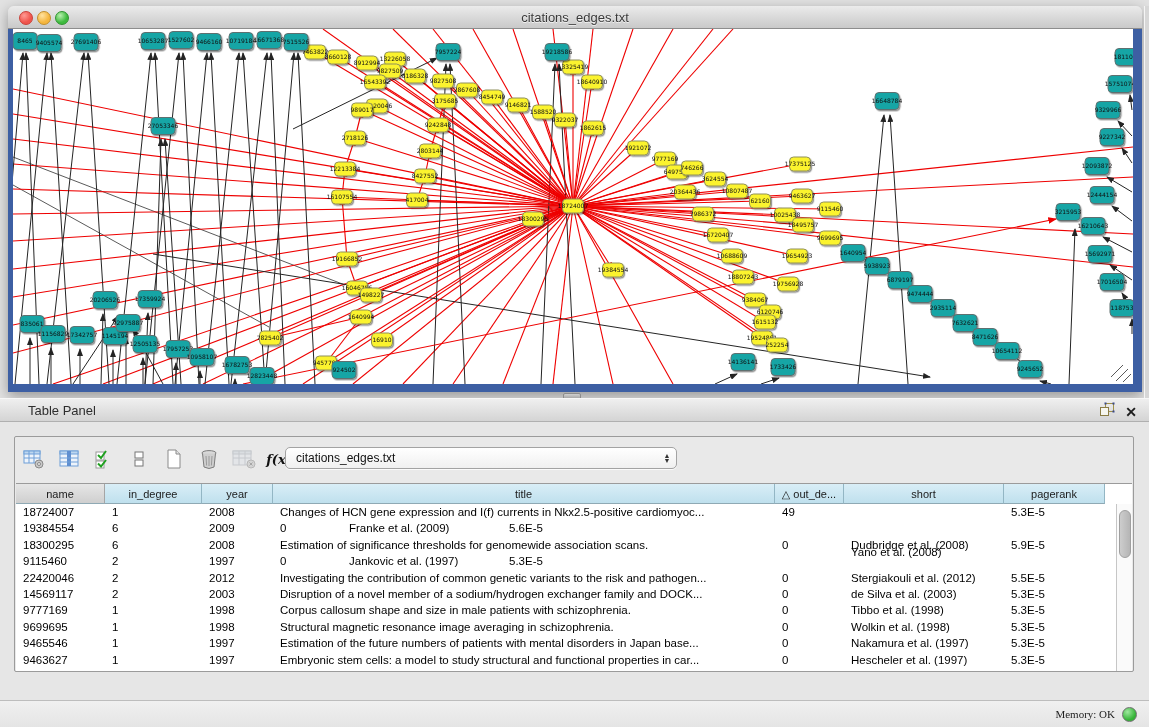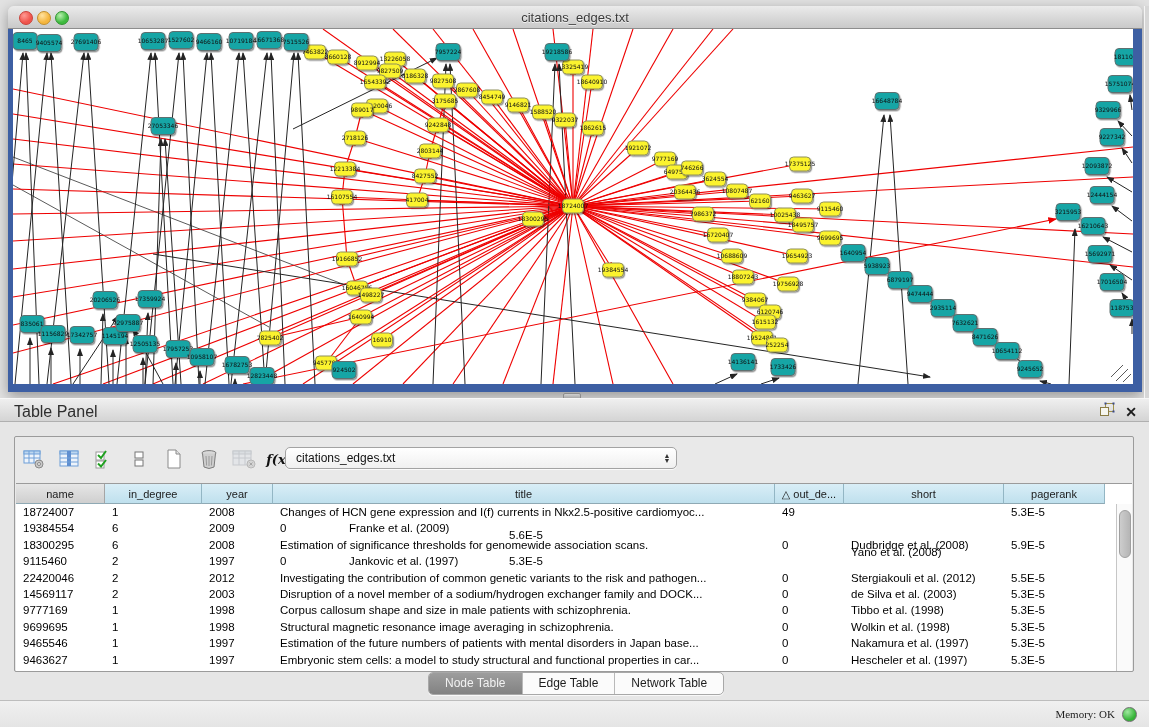--- a/index.html
+++ b/index.html
@@ -25,21 +25,21 @@
   svg .nt{fill:#18a5a5;stroke:#5f6f6f;stroke-width:1;}
   svg .nl{font-family:"DejaVu Sans",sans-serif;font-size:6px;fill:#101010;text-anchor:middle;}
   .rsliver{left:1144px;top:6px;width:5px;height:392px;background:#d7d7d7;border-left:1px solid #f5f5f5;}
 
   
   .split-handle{left:563px;top:393px;width:16px;height:5px;background:linear-gradient(#cfcfcf,#9f9f9f);border-radius:2px;border:1px solid #8c8c8c;}
 
   
   .panel{left:0;top:398px;width:1149px;height:302px;background:#e6e6e6;}
   .panel-header{left:0;top:0;width:1149px;height:22px;background:linear-gradient(#efefef,#d4d4d4);border-bottom:1px solid #b0b0b0;border-top:1px solid #f8f8f8;}
-  .panel-title{left:14px;top:4px;font-size:16px;color:#2e2e2e;}
+  .panel-title{left:28px;top:4px;font-size:13px;color:#2e2e2e;}
   .ph-icons{right:12px;top:3px;display:flex;gap:10px;align-items:center;}
   .ph-x{font-size:14px;font-weight:bold;color:#1c1c1c;line-height:16px;cursor:default;}
   .tp-container{left:14px;top:38px;width:1120px;height:236px;background:#e9e9e9;border:1px solid #9b9b9b;border-radius:2px;box-sizing:border-box;}
   .toolbar{left:6px;top:3px;height:38px;display:flex;align-items:center;gap:9px;}
   .tbtn{width:26px;height:26px;display:flex;align-items:center;justify-content:center;}
   .fx{font-family:"DejaVu Serif",serif;font-style:italic;font-weight:bold;font-size:13px;color:#111;}
   .combo{left:270px;top:10px;width:392px;height:22px;background:linear-gradient(#ffffff,#f0f0f0);
     border:1px solid #a3a3a3;border-radius:5px;box-sizing:border-box;display:flex;align-items:center;box-shadow:0 1px 0 rgba(255,255,255,.8);}
   .combo-text{flex:1;padding-left:10px;font-size:12px;color:#111;}
   .combo-arrows{width:18px;display:flex;flex-direction:column;align-items:center;line-height:5px;font-size:7px;color:#333;}
@@ -820,21 +820,21 @@
             <div class="td" style="width: 69px;">49</div>
             <div class="td" style="width: 160px; margin-top: 40px;">Yano et al. (2008)</div>
             <div class="td" style="width: 101px;">5.3E-5</div>
           </div>
           <div class="tr">
             <div class="td" style="width: 89px;">19384554</div>
             <div class="td" style="width: 97px;">6</div>
             <div class="td" style="width: 71px;">2009</div>
             <div class="td" style="width: 69px;">0</div>
             <div class="td" style="width: 160px;">Franke et al. (2009)</div>
-            <div class="td" style="width: 101px; margin-top: 7px;">5.6E-5</div>
+            <div class="td" style="width: 101px;">5.6E-5</div>
           </div>
           <div class="tr">
             <div class="td" style="width: 89px;">18300295</div>
             <div class="td" style="width: 97px;">6</div>
             <div class="td" style="width: 71px;">2008</div>
             <div class="td" style="width: 502px;">Estimation of significance thresholds for genomewide association scans.</div>
             <div class="td" style="width: 69px;">0</div>
             <div class="td" style="width: 160px;">Dudbridge et al. (2008)</div>
             <div class="td" style="width: 101px;">5.9E-5</div>
           </div>
@@ -900,23 +900,18 @@
             <div class="td" style="width: 160px;">Hescheler et al. (1997)</div>
             <div class="td" style="width: 101px;">5.3E-5</div>
           </div>
         </div>
       <div class="abs sbar">
         <div class="abs sthumb"></div>
       </div>
     </div>
   </div>
 
-  <div class="abs tabs">
-      <div class="tab active">Node Table</div>
-      <div class="tab">Edge Table</div>
-      <div class="tab">Network Table</div>
-    </div>
 </div>
 
 <div class="abs statusbar">
   <div class="abs mem">Memory: OK</div>
   <div class="abs led"></div>
 </div>
 
 </body></html>

